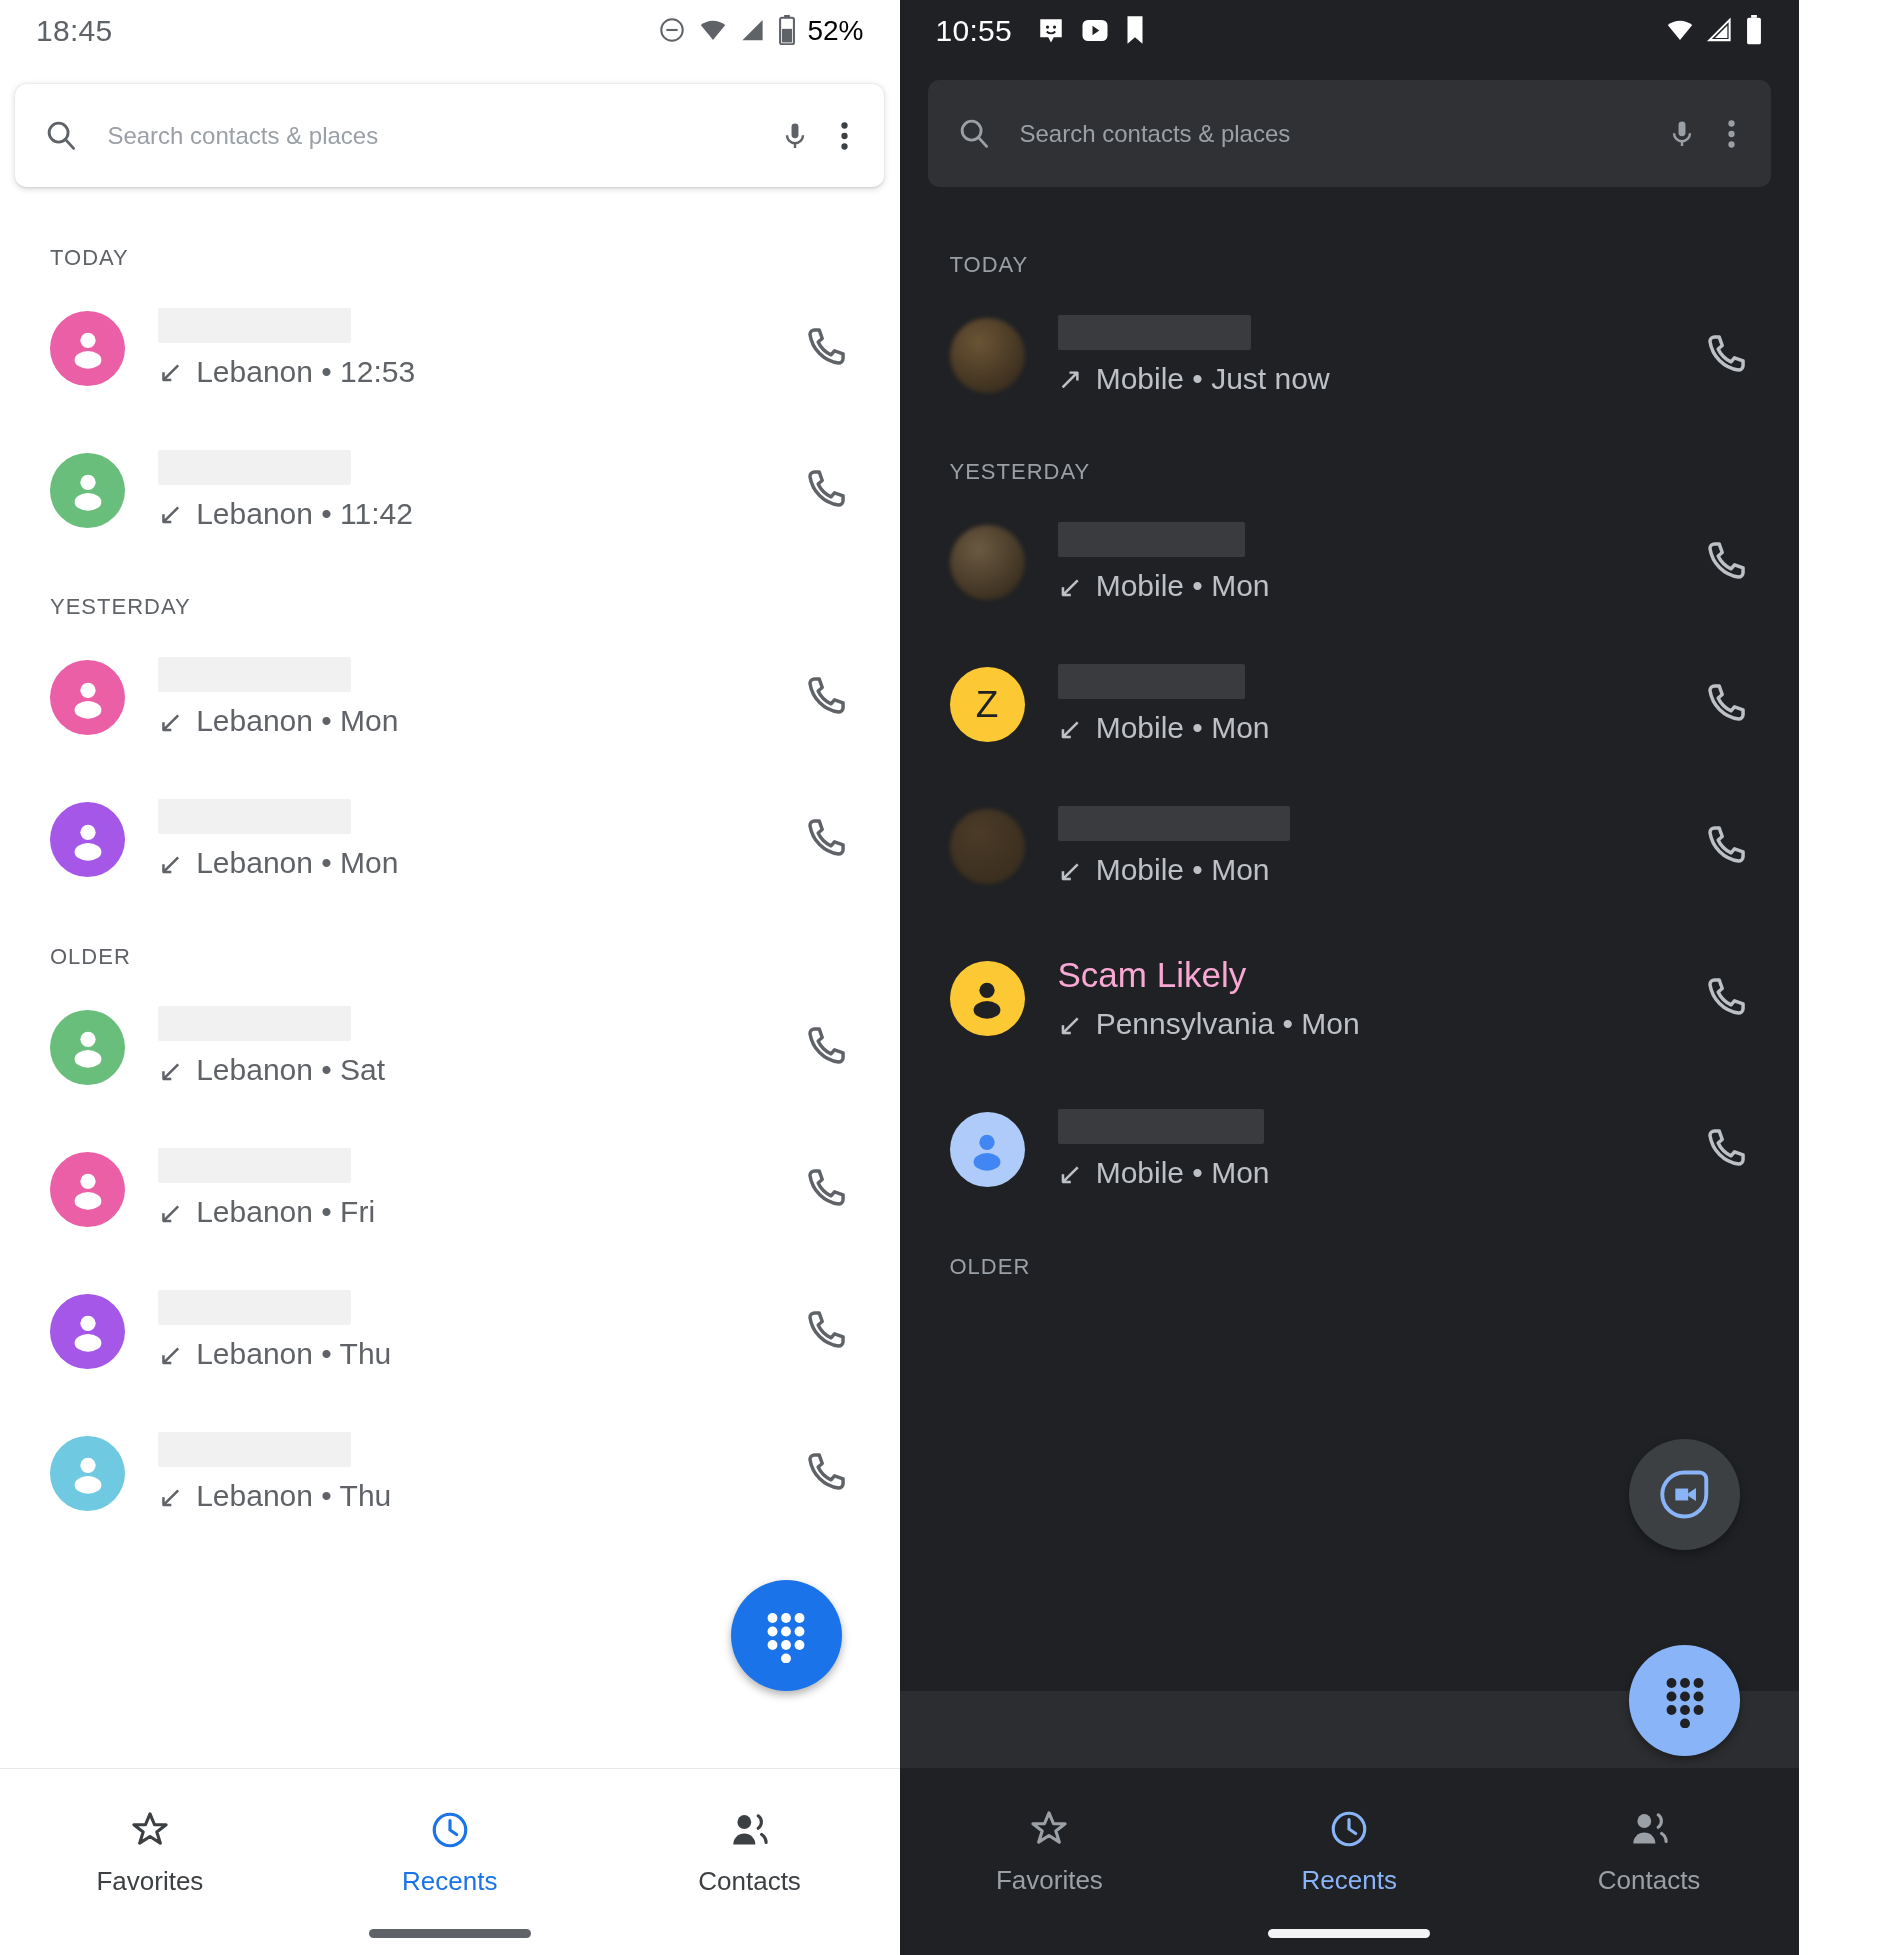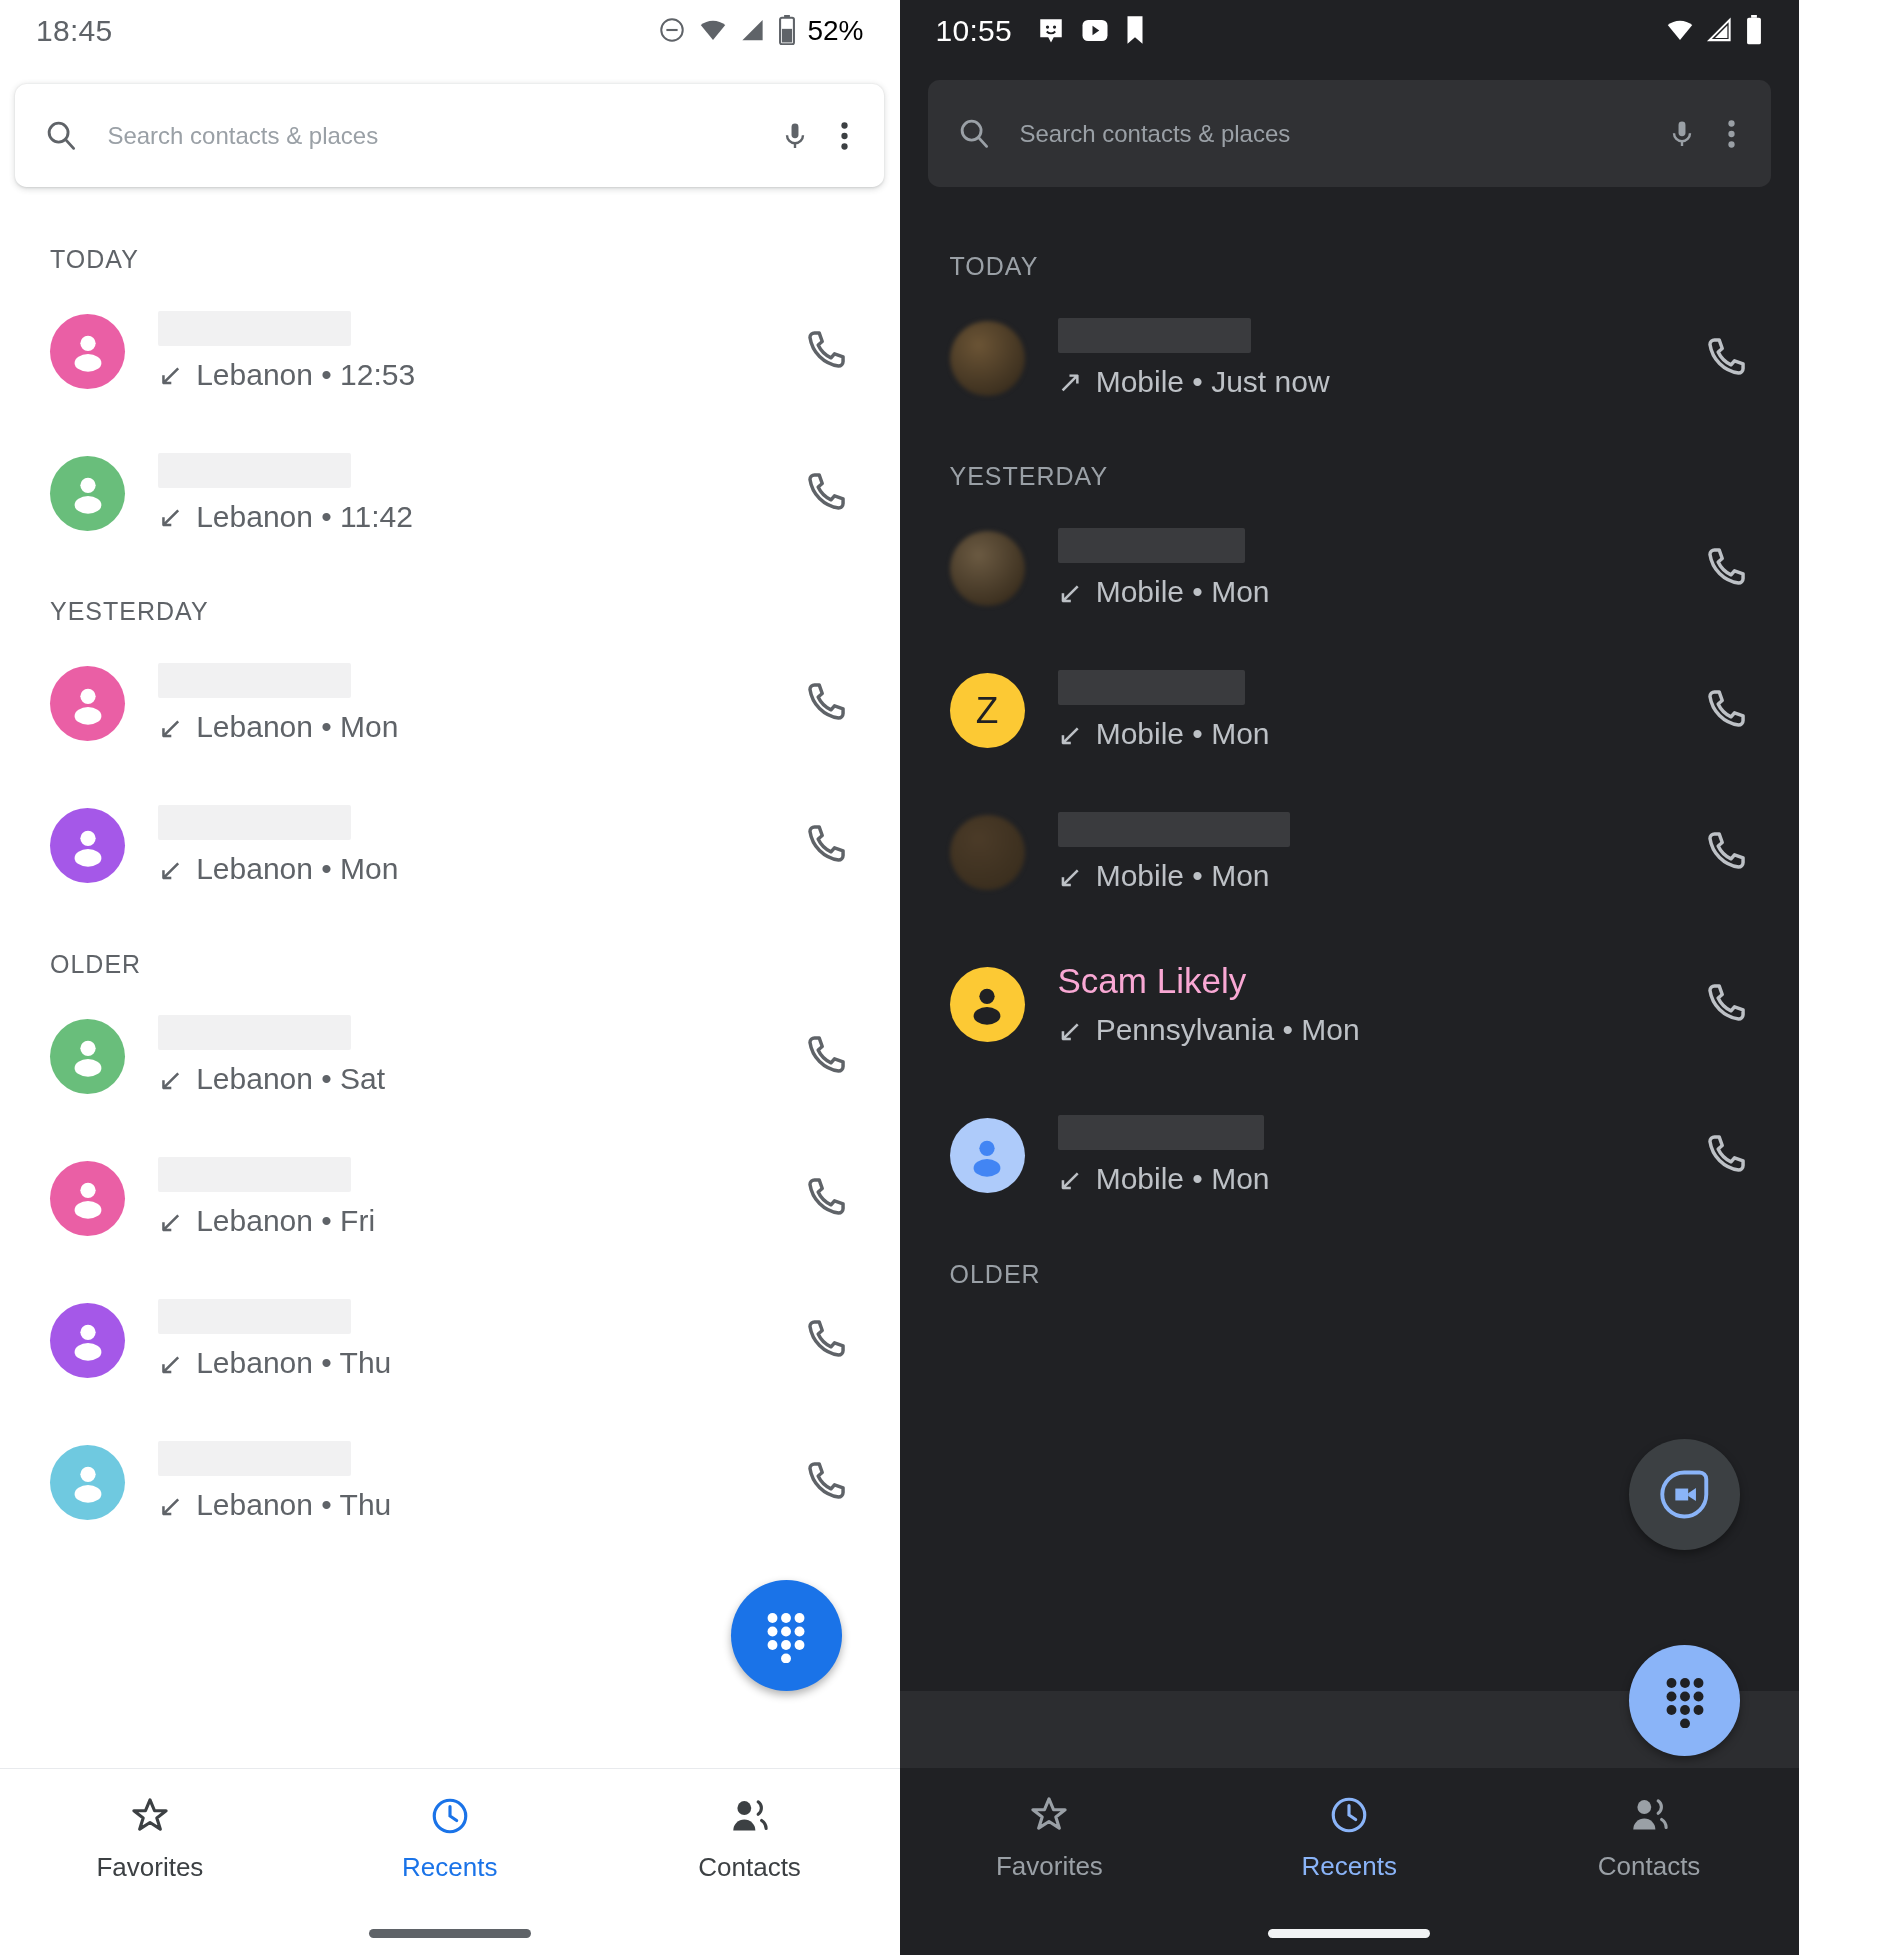--- a/index.html
+++ b/index.html
@@ -40,21 +40,21 @@
   .dark .searchbar { background: #303134; top: 80px; left: 28px; right: 28px; height: 107px; }
   .search-placeholder { flex: 1; font-size: 24px; margin-left: 28px; }
   .light .search-placeholder { color: #9aa0a6; }
   .dark  .search-placeholder { color: #9aa0a6; }
   .sb-action { margin-left: 22px; display: flex; align-items: center; }
 
   
   .list { position: absolute; left: 0; right: 0; top: 212px; bottom: 0; }
   .dark .list { top: 219px; }
   .section-header {
-    font-size: 25px; letter-spacing: 1px; font-weight: 500;
+    font-size: 22px; letter-spacing: 1px; font-weight: 500;
     padding: 33px 0 6.4px 50px;
   }
   .light .section-header { color: #5f6368; }
   .dark  .section-header { color: #9aa0a6; }
 
   .row { display: flex; align-items: center; padding: 0 39px 0 50px; height: 142px; }
   .row.tall { height: 161px; }
 
   .avatar {
     width: 75px; height: 75px; border-radius: 50%;
@@ -96,21 +96,21 @@
     background: #3c4043; box-shadow: 0 3.9px 9px rgba(0,0,0,.35);
   }
   .fab.dial-dark {
     width: 111px; height: 111px; right: 59px; bottom: 199px;
     background: #8ab4f8; box-shadow: 0 3.9px 9px rgba(0,0,0,.35);
   }
 
   
   .bottomnav {
     position: absolute; left: 0; right: 0; bottom: 0; height: 187px;
-    display: flex; align-items: flex-start; padding-top: 26px;
+    display: flex; align-items: flex-start; padding-top: 40px;
   }
   .light .bottomnav { background: #ffffff; border-top: 1.3px solid #e8eaed; }
   .dark  .bottomnav { background: #202124; }
   .navitem {
     flex: 1; display: flex; flex-direction: column;
     align-items: center; gap: 13px;
   }
   .nav-label { font-size: 26px; }
   .light .navitem .nav-label { color: #3c4043; }
   .dark  .navitem .nav-label { color: #9aa0a6; }

